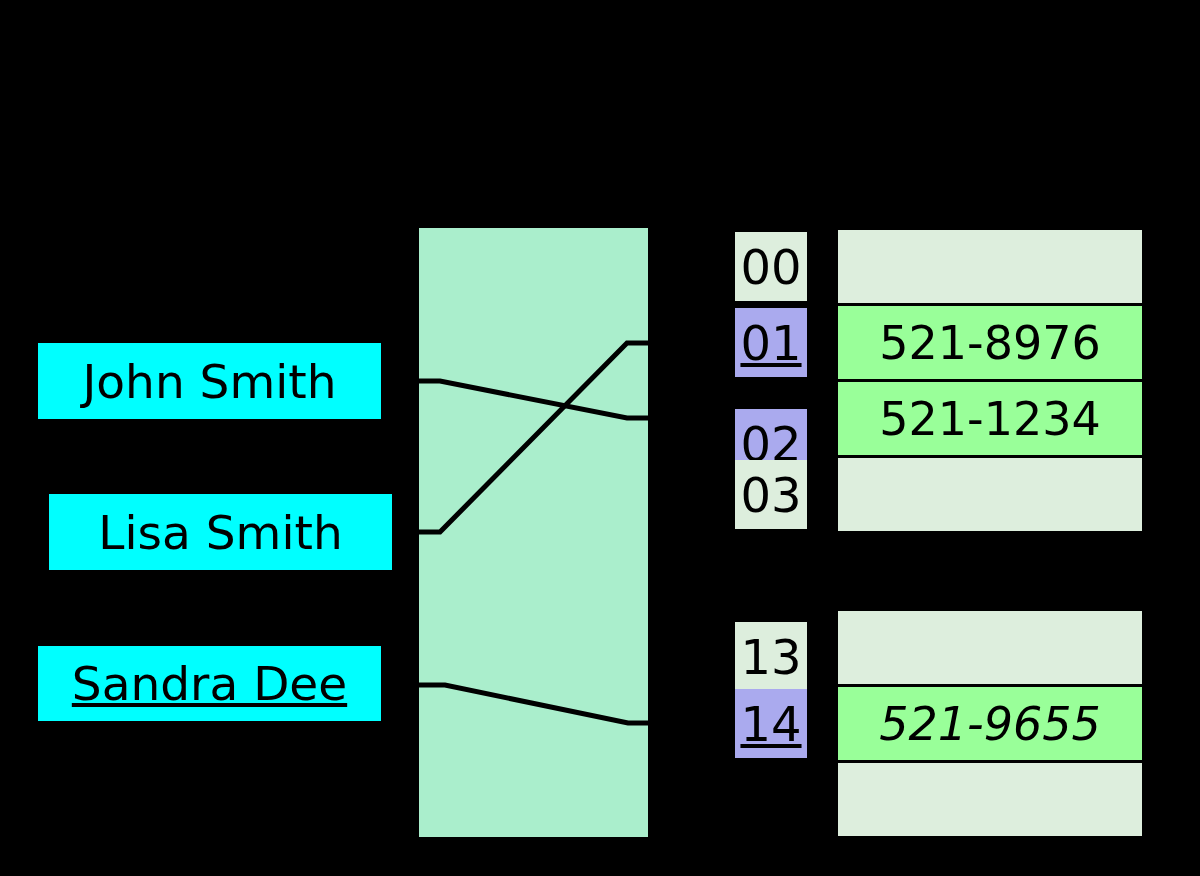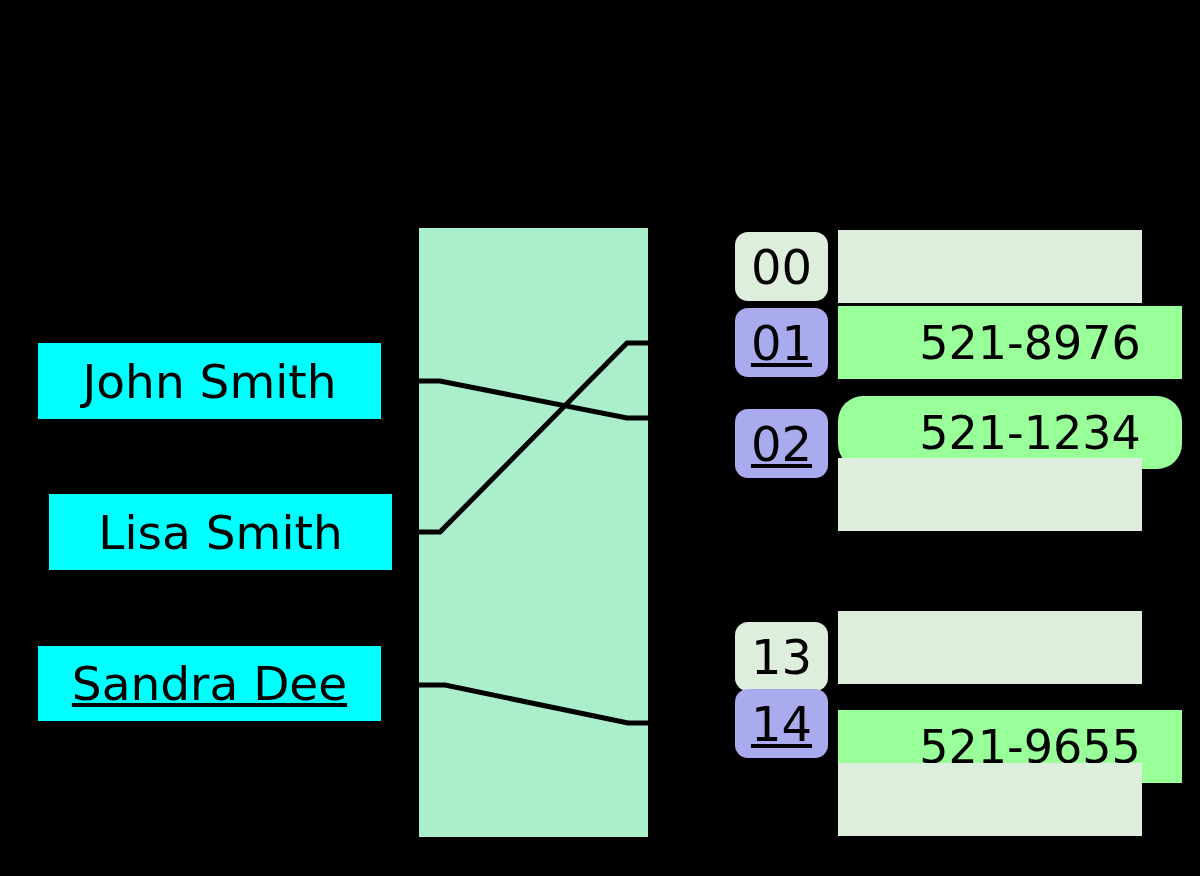--- a/index.html
+++ b/index.html
@@ -46,44 +46,43 @@
     position:absolute;left:0;top:0;width:1200px;height:876px;
     pointer-events:none;
   }
   svg.lines polyline{
     fill:none;
     stroke:var(--line);
     stroke-width:5;
   }
   .idx-cell{
     position:absolute;
-    left:735px;width:93px;height:69px;
+    left:735px;width:72px;height:69px;
     background:var(--cell_empty_fill);
     display:flex;align-items:center;justify-content:center;
     font-size:48px;
     color:var(--text);
-    border-radius:13px;
   }
   .val-cell{
     position:absolute;
     left:838px;width:304px;height:73px;
     background:var(--cell_empty_fill);
     display:flex;align-items:center;justify-content:center;
     font-size:46px;
     color:var(--text);
     white-space:nowrap;
   }
   .idx-cell.filled{background:var(--index_highlight_fill);text-decoration:underline;}
-  .val-cell.filled{background:var(--value_fill);padding-left:40px;}
+  .val-cell.filled{background:var(--value_fill);}
   
   .r0i{top:232px;} .r1i{top:308px;} .r2i{top:384px;margin-top:25px;} .r3i{top:460px;}
   .r4i{top:622px;} .r5i{top:689px;} .r6i{top:765px;}
   
-  .r0v{top:230px;} .r1v{top:306px;} .r2v{top:396px;border-radius:25px;} .r3v{top:458px;}
-  .r4v{top:611px;} .r5v{top:710px;} .r6v{top:763px;}
+  .r0v{top:230px;} .r1v{top:306px;} .r2v{top:382px;} .r3v{top:458px;}
+  .r4v{top:611px;} .r5v{top:687px;font-style:italic;} .r6v{top:763px;}
 </style>
 </head>
 <body>
 
 <div class="canvas">
 
   <div class="key-box key-john">John Smith</div>
   <div class="key-box key-lisa">Lisa Smith</div>
   <div class="key-box key-sandra">Sandra Dee</div>
 
@@ -97,20 +96,21 @@
 
   <div class="idx-cell r0i">00</div>
   <div class="val-cell r0v"></div>
 
   <div class="idx-cell r1i filled">01</div>
   <div class="val-cell r1v filled">521-8976</div>
 
   <div class="idx-cell r2i filled">02</div>
   <div class="val-cell r2v filled">521-1234</div>
 
+  <div class="idx-cell r3i">03</div>
   <div class="val-cell r3v"></div>
 
   <div class="idx-cell r4i">13</div>
   <div class="val-cell r4v"></div>
 
   <div class="idx-cell r5i filled">14</div>
   <div class="val-cell r5v filled">521-9655</div>
 
   <div class="val-cell r6v"></div>
 

